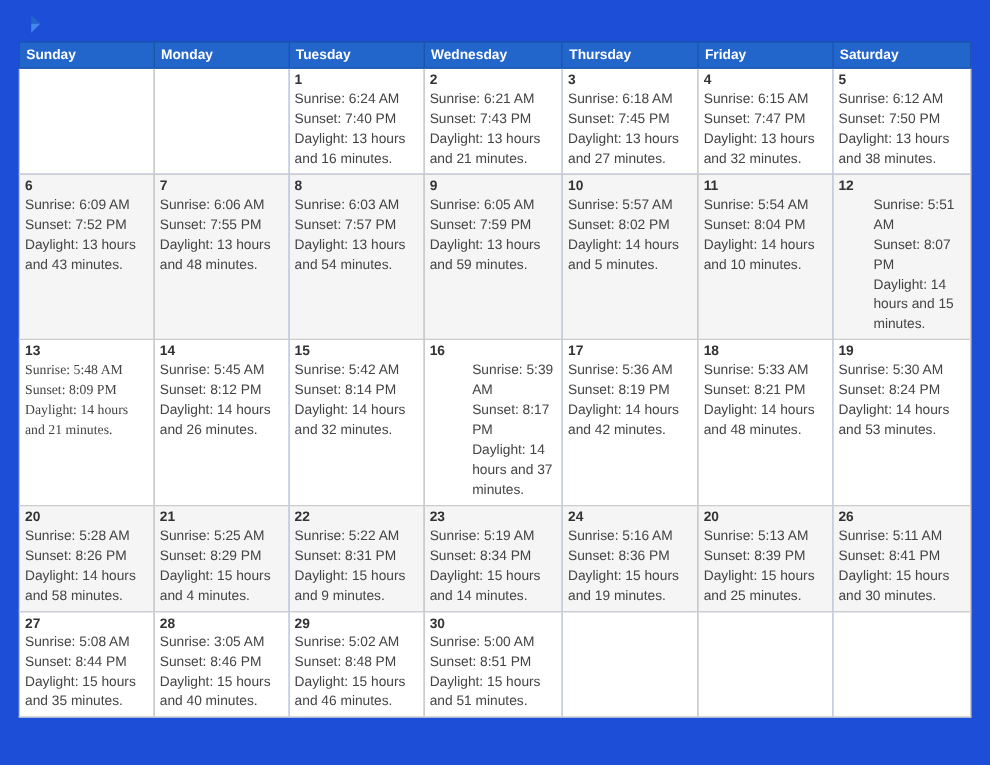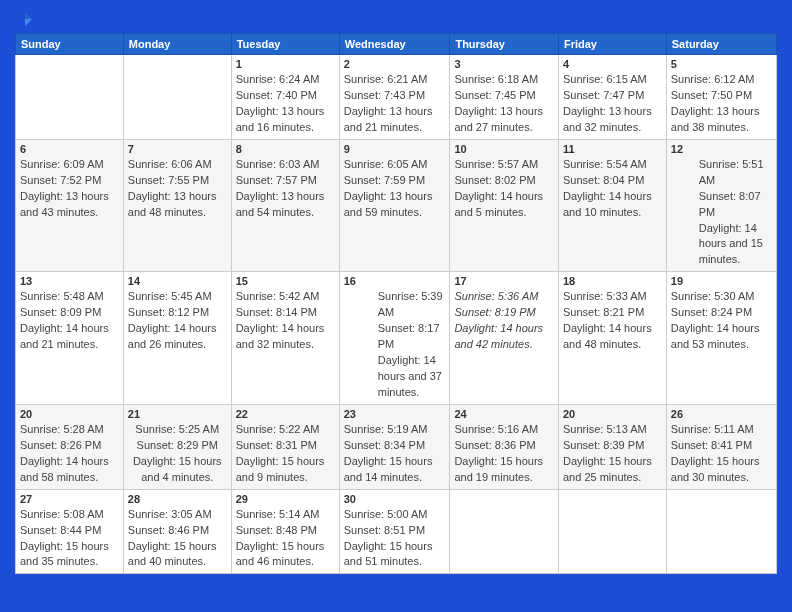--- a/index.html
+++ b/index.html
@@ -196,21 +196,21 @@
           <td>
             <span class="day-num">12</span>
             <div class="day-info" style="white-space: pre-line; margin-left: 28px;">Sunrise: 5:51 AM
 Sunset: 8:07 PM
 Daylight: 14 hours and 15 minutes.</div>
           </td>
         </tr>
         <tr>
           <td>
             <span class="day-num">13</span>
-            <div class="day-info" style="white-space: pre-line;">Sunrise: 5:48 AM
+            <div class="day-info" style="white-space: pre-line; font-family: Liberation Serif, serif;">Sunrise: 5:48 AM
 Sunset: 8:09 PM
 Daylight: 14 hours and 21 minutes.</div>
           </td>
           <td>
             <span class="day-num">14</span>
             <div class="day-info" style="white-space: pre-line;">Sunrise: 5:45 AM
 Sunset: 8:12 PM
 Daylight: 14 hours and 26 minutes.</div>
           </td>
           <td>
@@ -220,21 +220,21 @@
 Daylight: 14 hours and 32 minutes.</div>
           </td>
           <td>
             <span class="day-num">16</span>
             <div class="day-info" style="white-space: pre-line; margin-left: 34px;">Sunrise: 5:39 AM
 Sunset: 8:17 PM
 Daylight: 14 hours and 37 minutes.</div>
           </td>
           <td>
             <span class="day-num">17</span>
-            <div class="day-info" style="white-space: pre-line; font-style: italic;">Sunrise: 5:36 AM
+            <div class="day-info" style="white-space: pre-line;">Sunrise: 5:36 AM
 Sunset: 8:19 PM
 Daylight: 14 hours and 42 minutes.</div>
           </td>
           <td>
             <span class="day-num">18</span>
             <div class="day-info" style="white-space: pre-line;">Sunrise: 5:33 AM
 Sunset: 8:21 PM
 Daylight: 14 hours and 48 minutes.</div>
           </td>
           <td>
@@ -246,21 +246,21 @@
         </tr>
         <tr>
           <td>
             <span class="day-num">20</span>
             <div class="day-info" style="white-space: pre-line;">Sunrise: 5:28 AM
 Sunset: 8:26 PM
 Daylight: 14 hours and 58 minutes.</div>
           </td>
           <td>
             <span class="day-num">21</span>
-            <div class="day-info" style="white-space: pre-line; text-align: center;">Sunrise: 5:25 AM
+            <div class="day-info" style="white-space: pre-line;">Sunrise: 5:25 AM
 Sunset: 8:29 PM
 Daylight: 15 hours and 4 minutes.</div>
           </td>
           <td>
             <span class="day-num">22</span>
             <div class="day-info" style="white-space: pre-line;">Sunrise: 5:22 AM
 Sunset: 8:31 PM
 Daylight: 15 hours and 9 minutes.</div>
           </td>
           <td>
@@ -296,21 +296,21 @@
 Daylight: 15 hours and 35 minutes.</div>
           </td>
           <td>
             <span class="day-num">28</span>
             <div class="day-info" style="white-space: pre-line;">Sunrise: 3:05 AM
 Sunset: 8:46 PM
 Daylight: 15 hours and 40 minutes.</div>
           </td>
           <td>
             <span class="day-num">29</span>
-            <div class="day-info" style="white-space: pre-line;">Sunrise: 5:14 AM
+            <div class="day-info" style="white-space: pre-line;">Sunrise: 5:02 AM
 Sunset: 8:48 PM
 Daylight: 15 hours and 46 minutes.</div>
           </td>
           <td>
             <span class="day-num">30</span>
             <div class="day-info" style="white-space: pre-line;">Sunrise: 5:00 AM
 Sunset: 8:51 PM
 Daylight: 15 hours and 51 minutes.</div>
           </td>
           <td class="empty-cell"></td>

